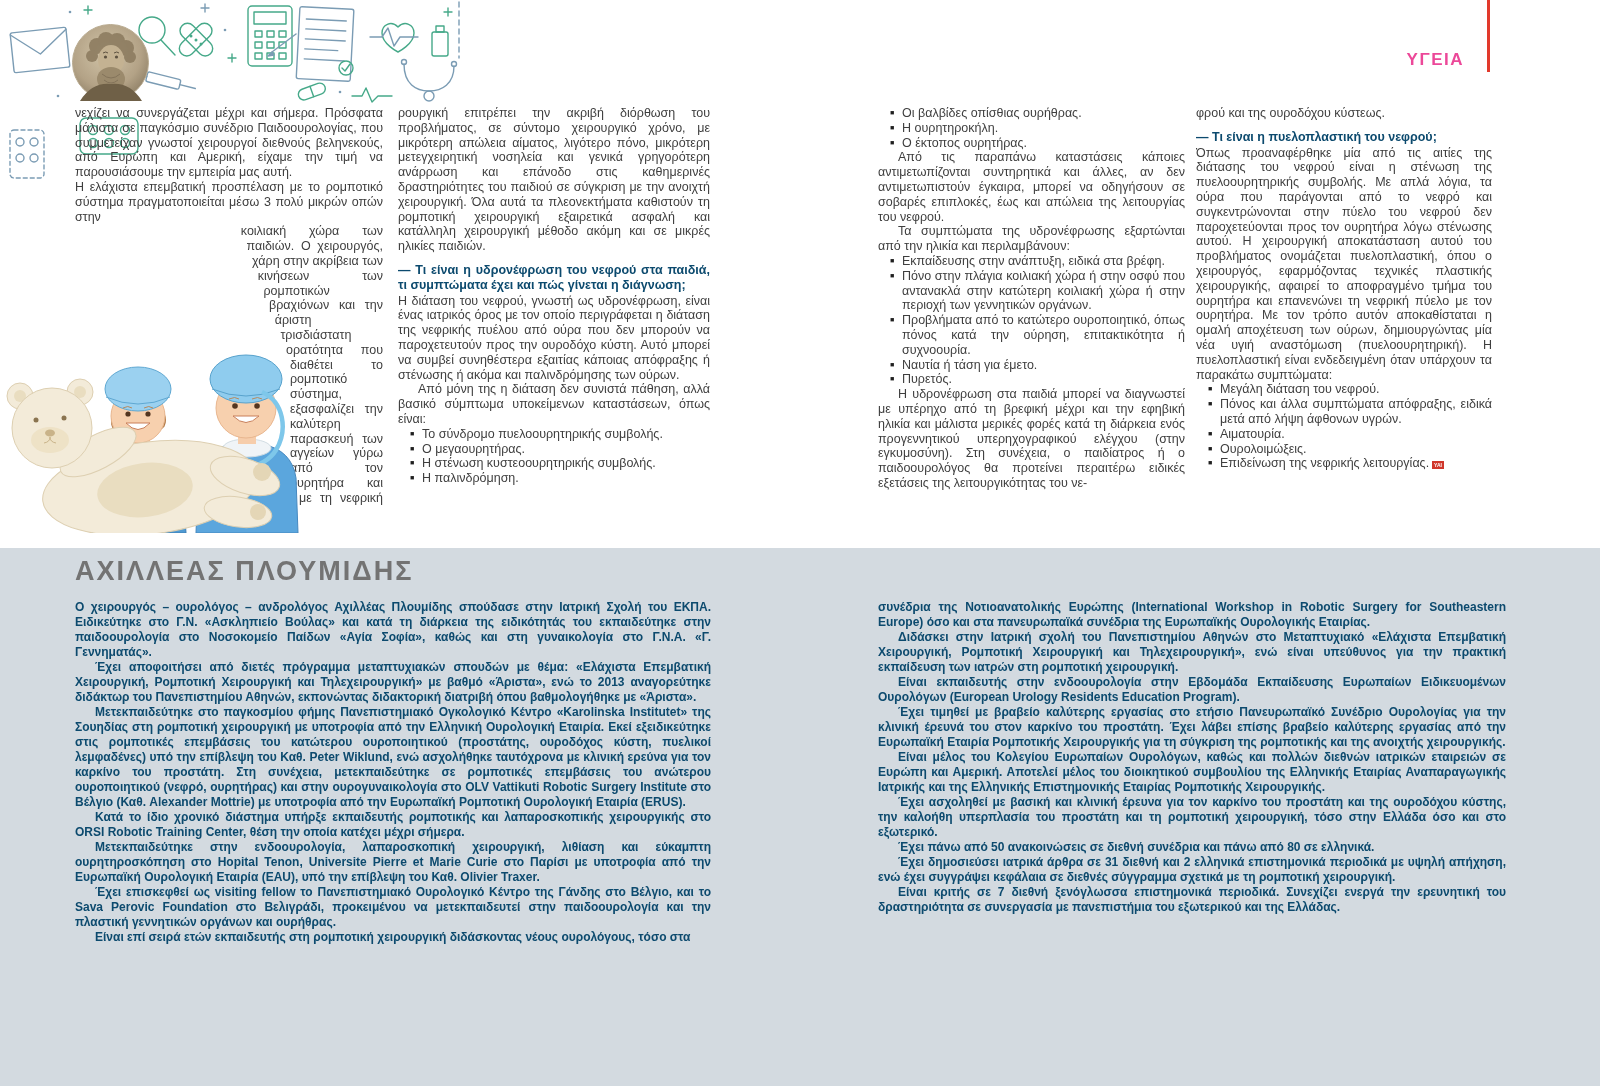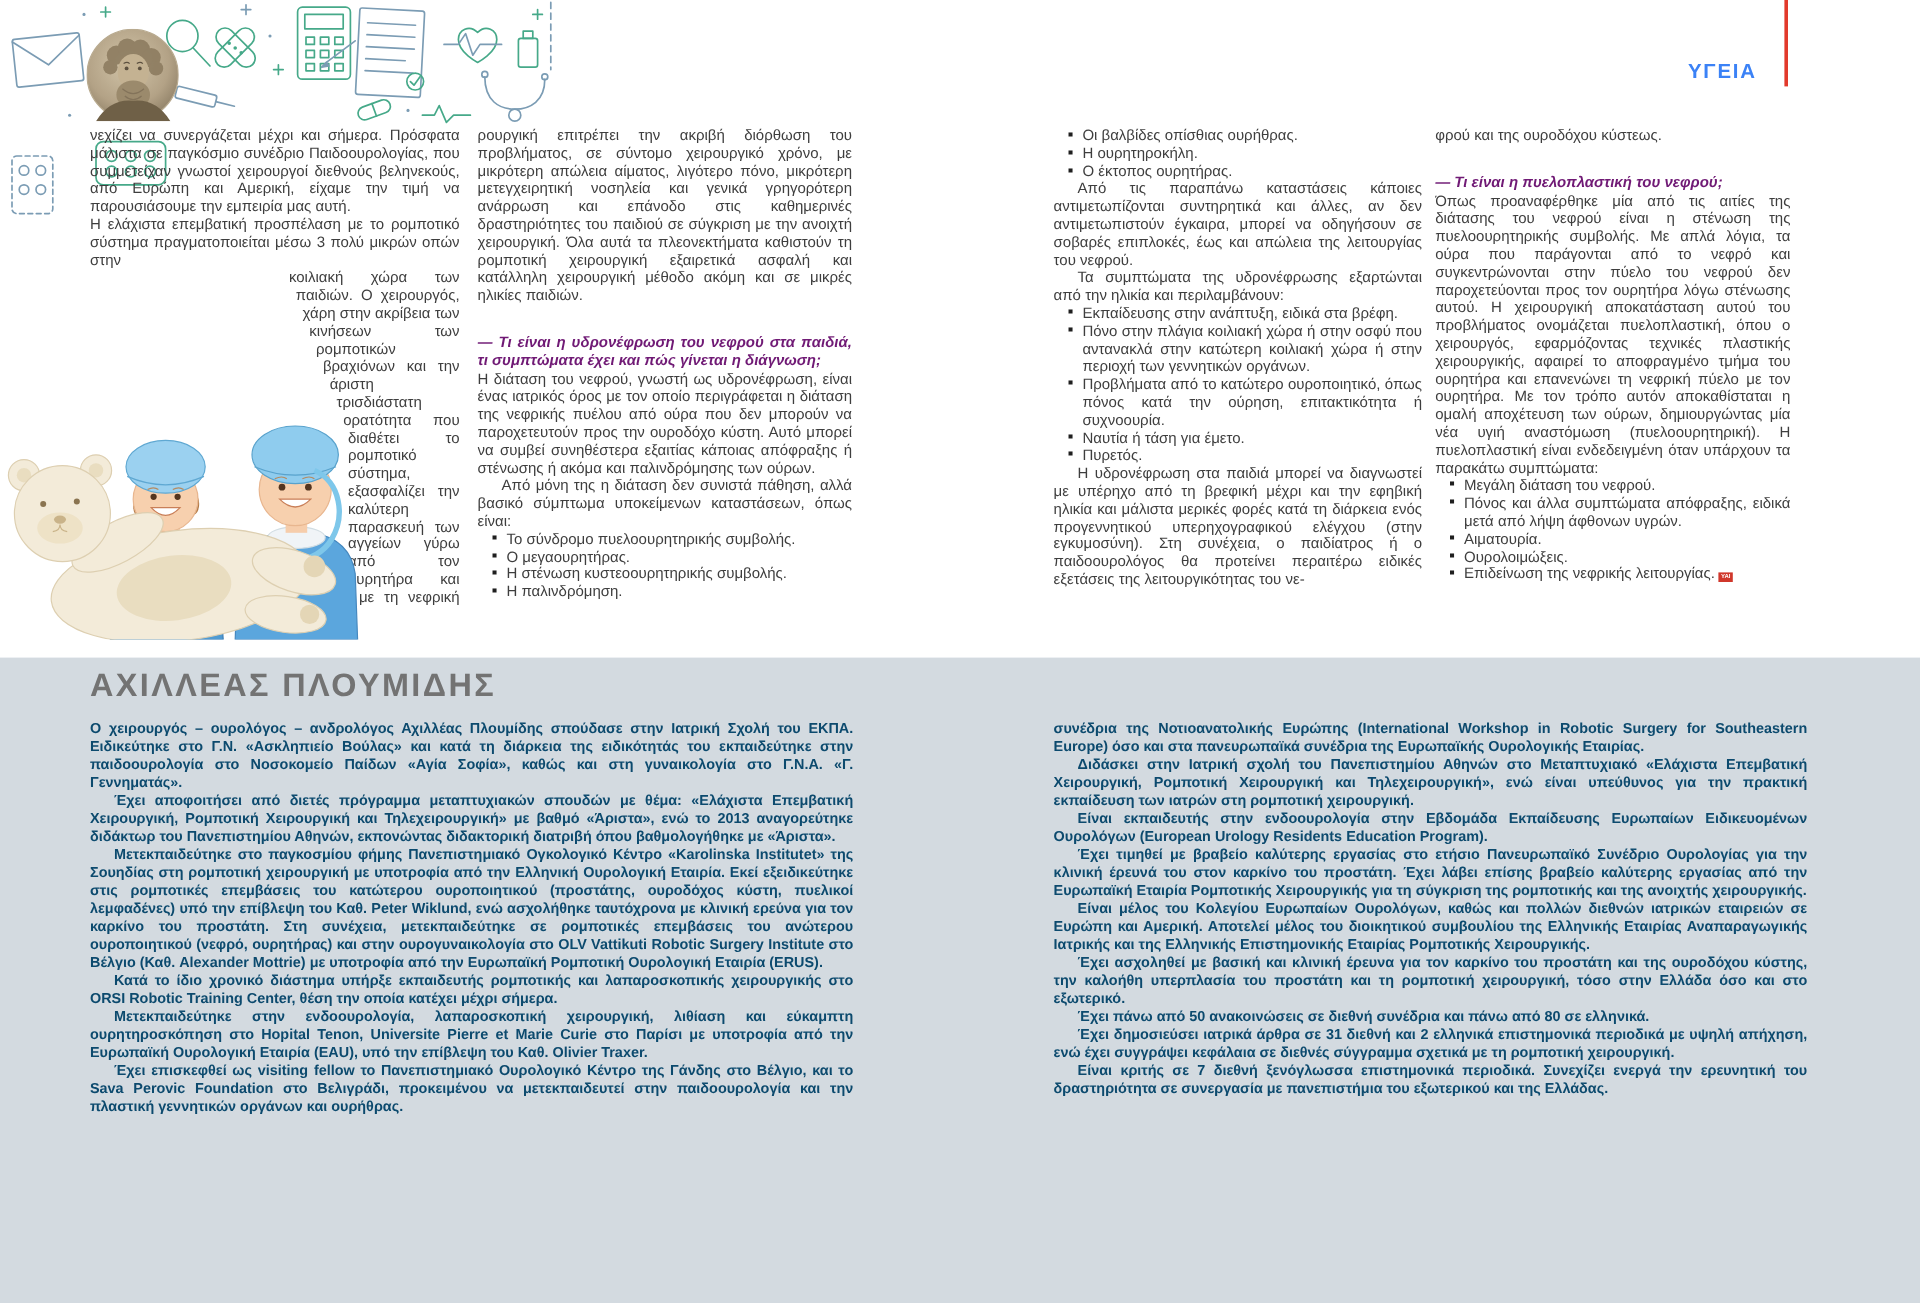--- a/index.html
+++ b/index.html
@@ -5,43 +5,43 @@
   * { margin:0; padding:0; box-sizing:border-box; }
   html,body { background:#9a9a9a; }
   .page {
     position:relative; width:1600px; height:1086px; margin:0 auto;
     background:#ffffff; overflow:hidden;
     font-family:"Liberation Sans", sans-serif;
   }
   
   .masthead-title {
     position:absolute; top:50px; left:1390px; width:74px; text-align:right;
-    font-size:17px; font-weight:bold; letter-spacing:1.5px; color:#3b82f6;
+    font-size:17px; font-weight:bold; letter-spacing:1.5px; color:#ec4899;
   }
   .redline { position:absolute; left:1487px; top:0; width:3px; height:72px; background:#e23a2c; }
 
   
   .doodles  { position:absolute; left:0; top:0; width:470px; height:190px; }
   .portrait { position:absolute; left:72px; top:24px; width:77px; height:77px; }
   .kids-photo { position:absolute; left:0; top:280px; width:350px; height:253px; }
 
   
   .tcol {
     position:absolute; text-align:justify; overflow:hidden;
     font-size:12.5px; line-height:14.8px; color:#3e3e3e;
   }
   .c1 { left:75px;   top:106px; width:308px; height:430px; }
   .c2 { left:398px;  top:106px; width:312px; height:414px; }
   .c3 { left:878px;  top:106px; width:307px; height:414px; }
   .c4 { left:1196px; top:106px; width:296px; height:414px; }
   .para { margin:0; }
   .ind  { text-indent:20px; }
   .q {
-    font-weight:bold; font-style:italic; color:#701a75;
-    margin-top:24px; margin-bottom:1px;
+    font-weight:bold; color:#0c4a6e;
+    margin-top:9px; margin-bottom:1px;
   }
   .blist { list-style:none; margin:0 0 0 12px; }
   .blist li { position:relative; padding-left:12px; }
   .blist li::before {
     content:"■"; position:absolute; left:0; top:0;
     font-size:7px; line-height:14.8px; color:#1f1f1f;
   }
   .photo-spacer {
     float:left; width:215px; height:266px;
     shape-outside: polygon(0% 0%, 72% 0%, 98% 55%, 100% 100%, 0% 100%);
@@ -325,20 +325,21 @@
 
   <div class="bio-heading">ΑΧΙΛΛΕΑΣ ΠΛΟΥΜΙΔΗΣ</div>
 
   <div class="bio-col bl">
     <p class="para">Ο χειρουργός – ουρολόγος – ανδρολόγος Αχιλλέας Πλουμίδης σπούδασε στην Ιατρική Σχολή του ΕΚΠΑ. Ειδικεύτηκε στο Γ.Ν. «Ασκληπιείο Βούλας» και κατά τη διάρκεια της ειδικότητάς του εκπαιδεύτηκε στην παιδοουρολογία στο Νοσοκομείο Παίδων «Αγία Σοφία», καθώς και στη γυναικολογία στο Γ.Ν.Α. «Γ. Γεννηματάς».</p>
     <p class="para ind">Έχει αποφοιτήσει από διετές πρόγραμμα μεταπτυχιακών σπουδών με θέμα: «Ελάχιστα Επεμβατική Χειρουργική, Ρομποτική Χειρουργική και Τηλεχειρουργική» με βαθμό «Άριστα», ενώ το 2013 αναγορεύτηκε διδάκτωρ του Πανεπιστημίου Αθηνών, εκπονώντας διδακτορική διατριβή όπου βαθμολογήθηκε με «Άριστα».</p>
     <p class="para ind">Μετεκπαιδεύτηκε στο παγκοσμίου φήμης Πανεπιστημιακό Ογκολογικό Κέντρο «Karolinska Institutet» της Σουηδίας στη ρομποτική χειρουργική με υποτροφία από την Ελληνική Ουρολογική Εταιρία. Εκεί εξειδικεύτηκε στις ρομποτικές επεμβάσεις του κατώτερου ουροποιητικού (προστάτης, ουροδόχος κύστη, πυελικοί λεμφαδένες) υπό την επίβλεψη του Καθ. Peter Wiklund, ενώ ασχολήθηκε ταυτόχρονα με κλινική ερεύνα για τον καρκίνο του προστάτη. Στη συνέχεια, μετεκπαιδεύτηκε σε ρομποτικές επεμβάσεις του ανώτερου ουροποιητικού (νεφρό, ουρητήρας) και στην ουρογυναικολογία στο OLV Vattikuti Robotic Surgery Institute στο Βέλγιο (Καθ. Alexander Mottrie) με υποτροφία από την Ευρωπαϊκή Ρομποτική Ουρολογική Εταιρία (ERUS).</p>
     <p class="para ind">Κατά το ίδιο χρονικό διάστημα υπήρξε εκπαιδευτής ρομποτικής και λαπαροσκοπικής χειρουργικής στο ORSI Robotic Training Center, θέση την οποία κατέχει μέχρι σήμερα.</p>
     <p class="para ind">Μετεκπαιδεύτηκε στην ενδοουρολογία, λαπαροσκοπική χειρουργική, λιθίαση και εύκαμπτη ουρητηροσκόπηση στο Hopital Tenon, Universite Pierre et Marie Curie στο Παρίσι με υποτροφία από την Ευρωπαϊκή Ουρολογική Εταιρία (EAU), υπό την επίβλεψη του Καθ. Olivier Traxer.</p>
     <p class="para ind">Έχει επισκεφθεί ως visiting fellow το Πανεπιστημιακό Ουρολογικό Κέντρο της Γάνδης στο Βέλγιο, και το Sava Perovic Foundation στο Βελιγράδι, προκειμένου να μετεκπαιδευτεί στην παιδοουρολογία και την πλαστική γεννητικών οργάνων και ουρήθρας.</p>
+    <p class="para ind">Είναι επί σειρά ετών εκπαιδευτής στη ρομποτική χειρουργική διδάσκοντας νέους ουρολόγους, τόσο στα</p>
   </div>
 
   <div class="bio-col br">
     <p class="para">συνέδρια της Νοτιοανατολικής Ευρώπης (International Workshop in Robotic Surgery for Southeastern Europe) όσο και στα πανευρωπαϊκά συνέδρια της Ευρωπαϊκής Ουρολογικής Εταιρίας.</p>
     <p class="para ind">Διδάσκει στην Ιατρική σχολή του Πανεπιστημίου Αθηνών στο Μεταπτυχιακό «Ελάχιστα Επεμβατική Χειρουργική, Ρομποτική Χειρουργική και Τηλεχειρουργική», ενώ είναι υπεύθυνος για την πρακτική εκπαίδευση των ιατρών στη ρομποτική χειρουργική.</p>
     <p class="para ind">Είναι εκπαιδευτής στην ενδοουρολογία στην Εβδομάδα Εκπαίδευσης Ευρωπαίων Ειδικευομένων Ουρολόγων (European Urology Residents Education Program).</p>
     <p class="para ind">Έχει τιμηθεί με βραβείο καλύτερης εργασίας στο ετήσιο Πανευρωπαϊκό Συνέδριο Ουρολογίας για την κλινική έρευνά του στον καρκίνο του προστάτη. Έχει λάβει επίσης βραβείο καλύτερης εργασίας από την Ευρωπαϊκή Εταιρία Ρομποτικής Χειρουργικής για τη σύγκριση της ρομποτικής και της ανοιχτής χειρουργικής.</p>
     <p class="para ind">Είναι μέλος του Κολεγίου Ευρωπαίων Ουρολόγων, καθώς και πολλών διεθνών ιατρικών εταιρειών σε Ευρώπη και Αμερική. Αποτελεί μέλος του διοικητικού συμβουλίου της Ελληνικής Εταιρίας Αναπαραγωγικής Ιατρικής και της Ελληνικής Επιστημονικής Εταιρίας Ρομποτικής Χειρουργικής.</p>
     <p class="para ind">Έχει ασχοληθεί με βασική και κλινική έρευνα για τον καρκίνο του προστάτη και της ουροδόχου κύστης, την καλοήθη υπερπλασία του προστάτη και τη ρομποτική χειρουργική, τόσο στην Ελλάδα όσο και στο εξωτερικό.</p>
     <p class="para ind">Έχει πάνω από 50 ανακοινώσεις σε διεθνή συνέδρια και πάνω από 80 σε ελληνικά.</p>

